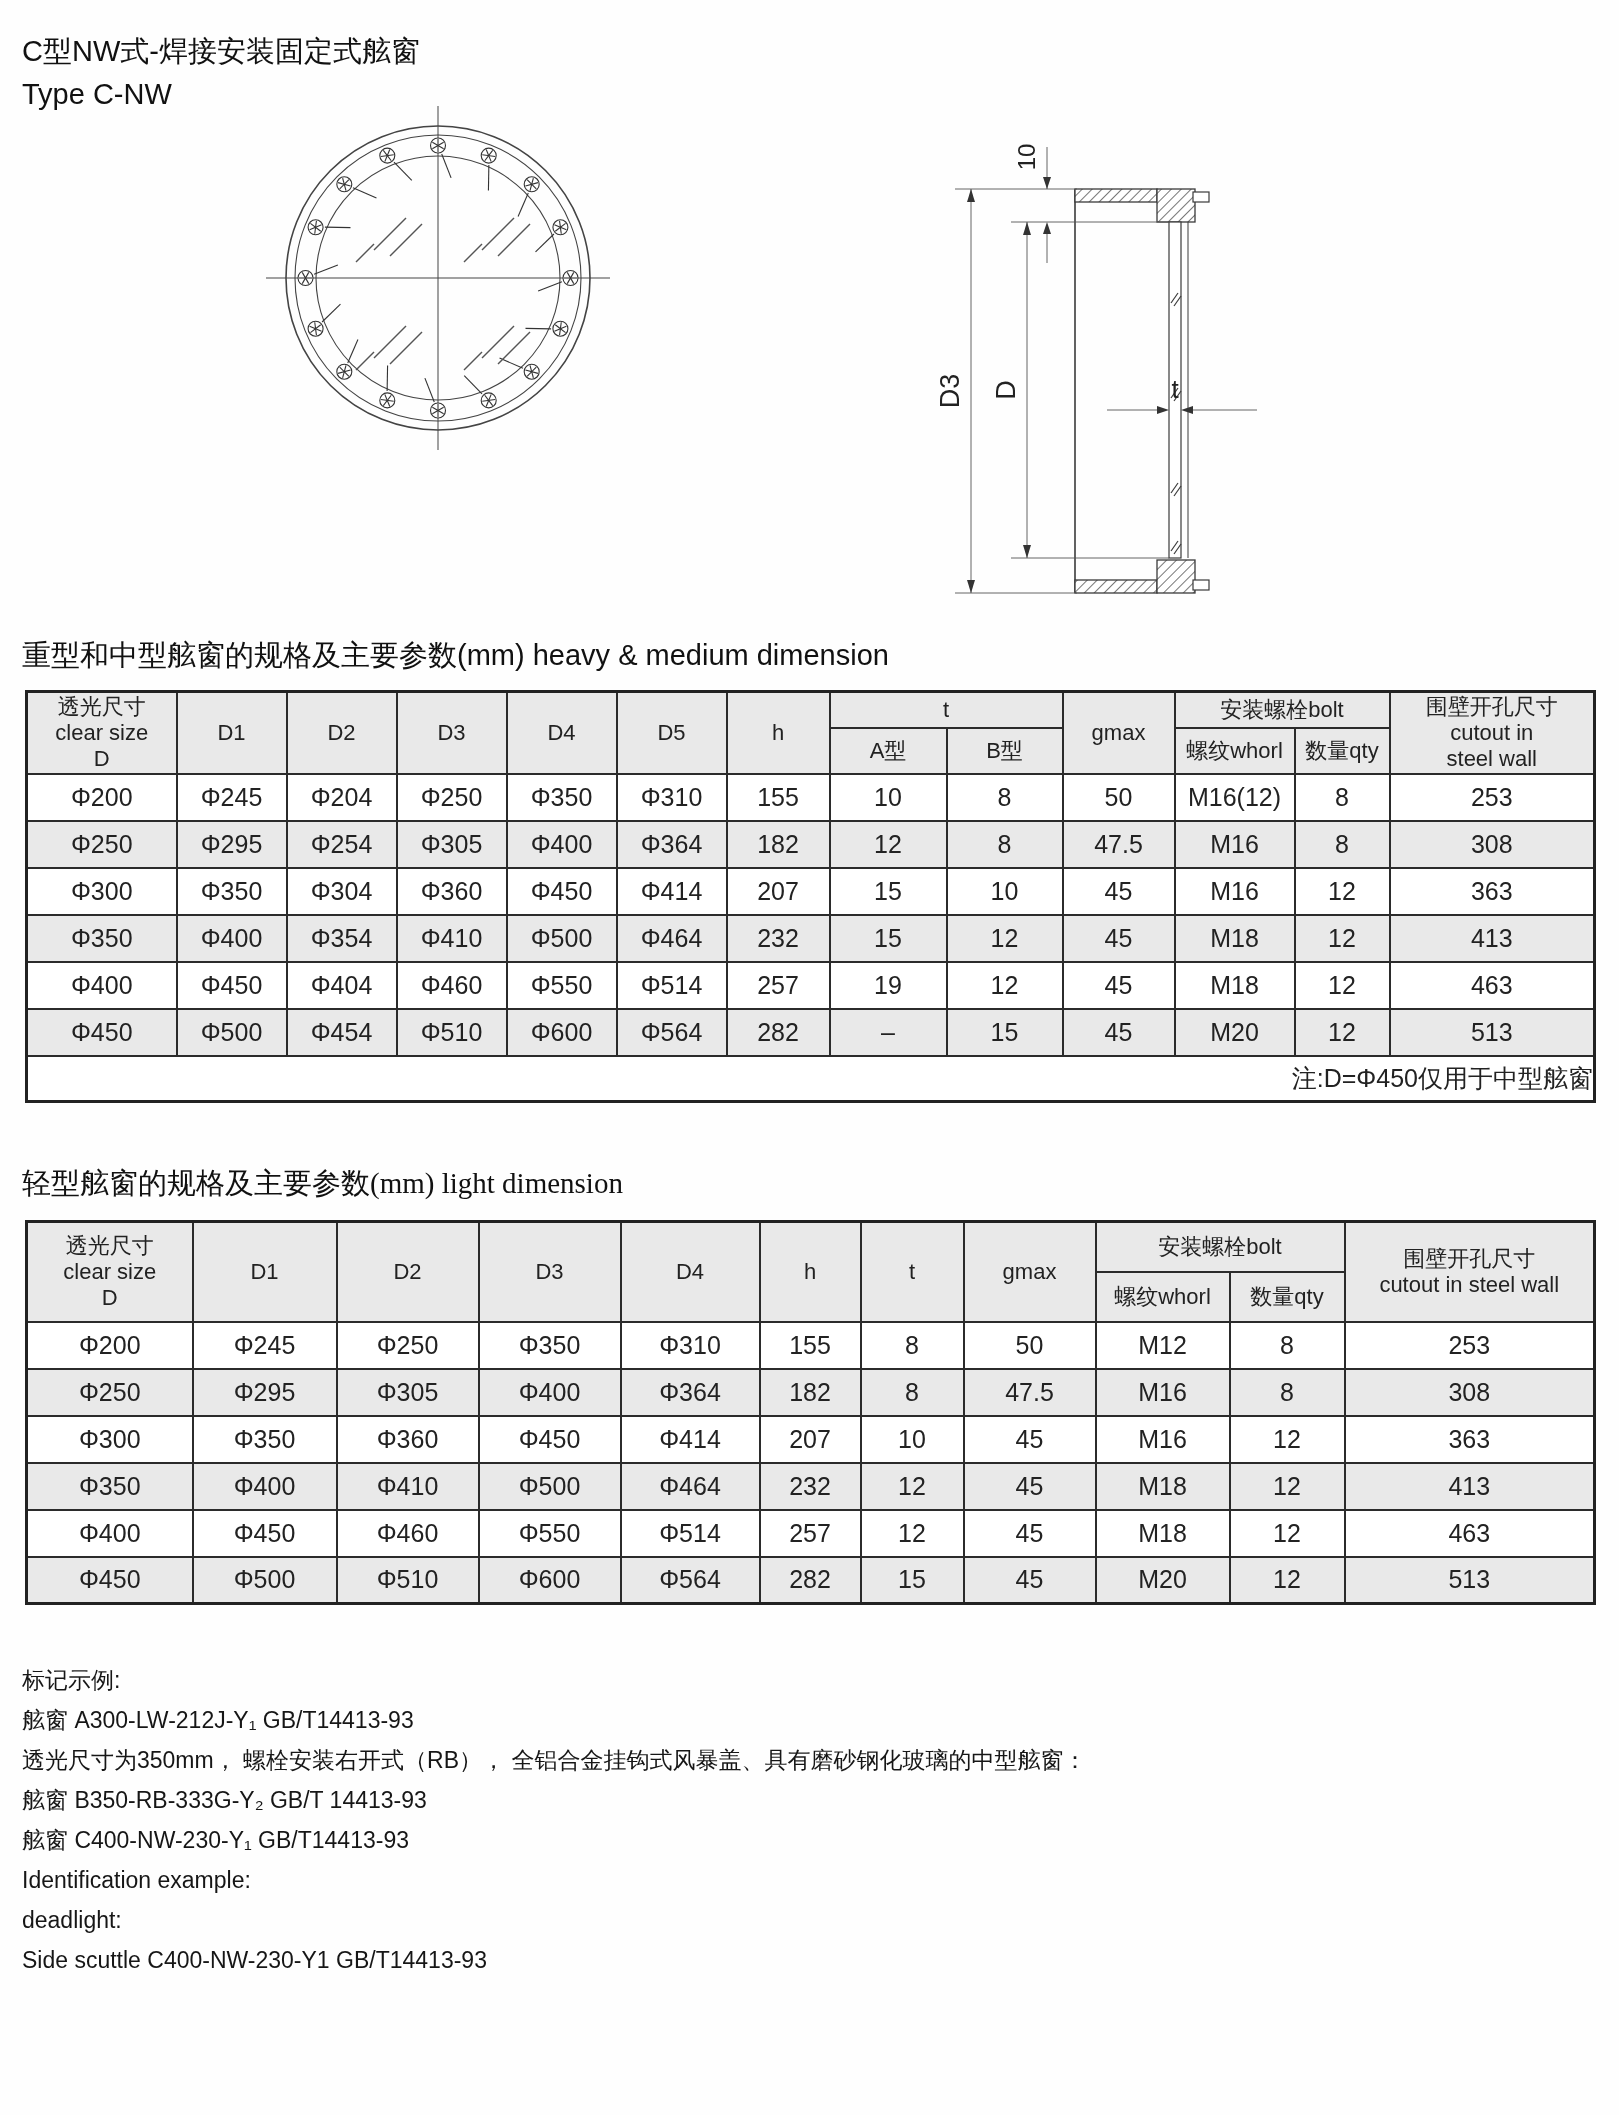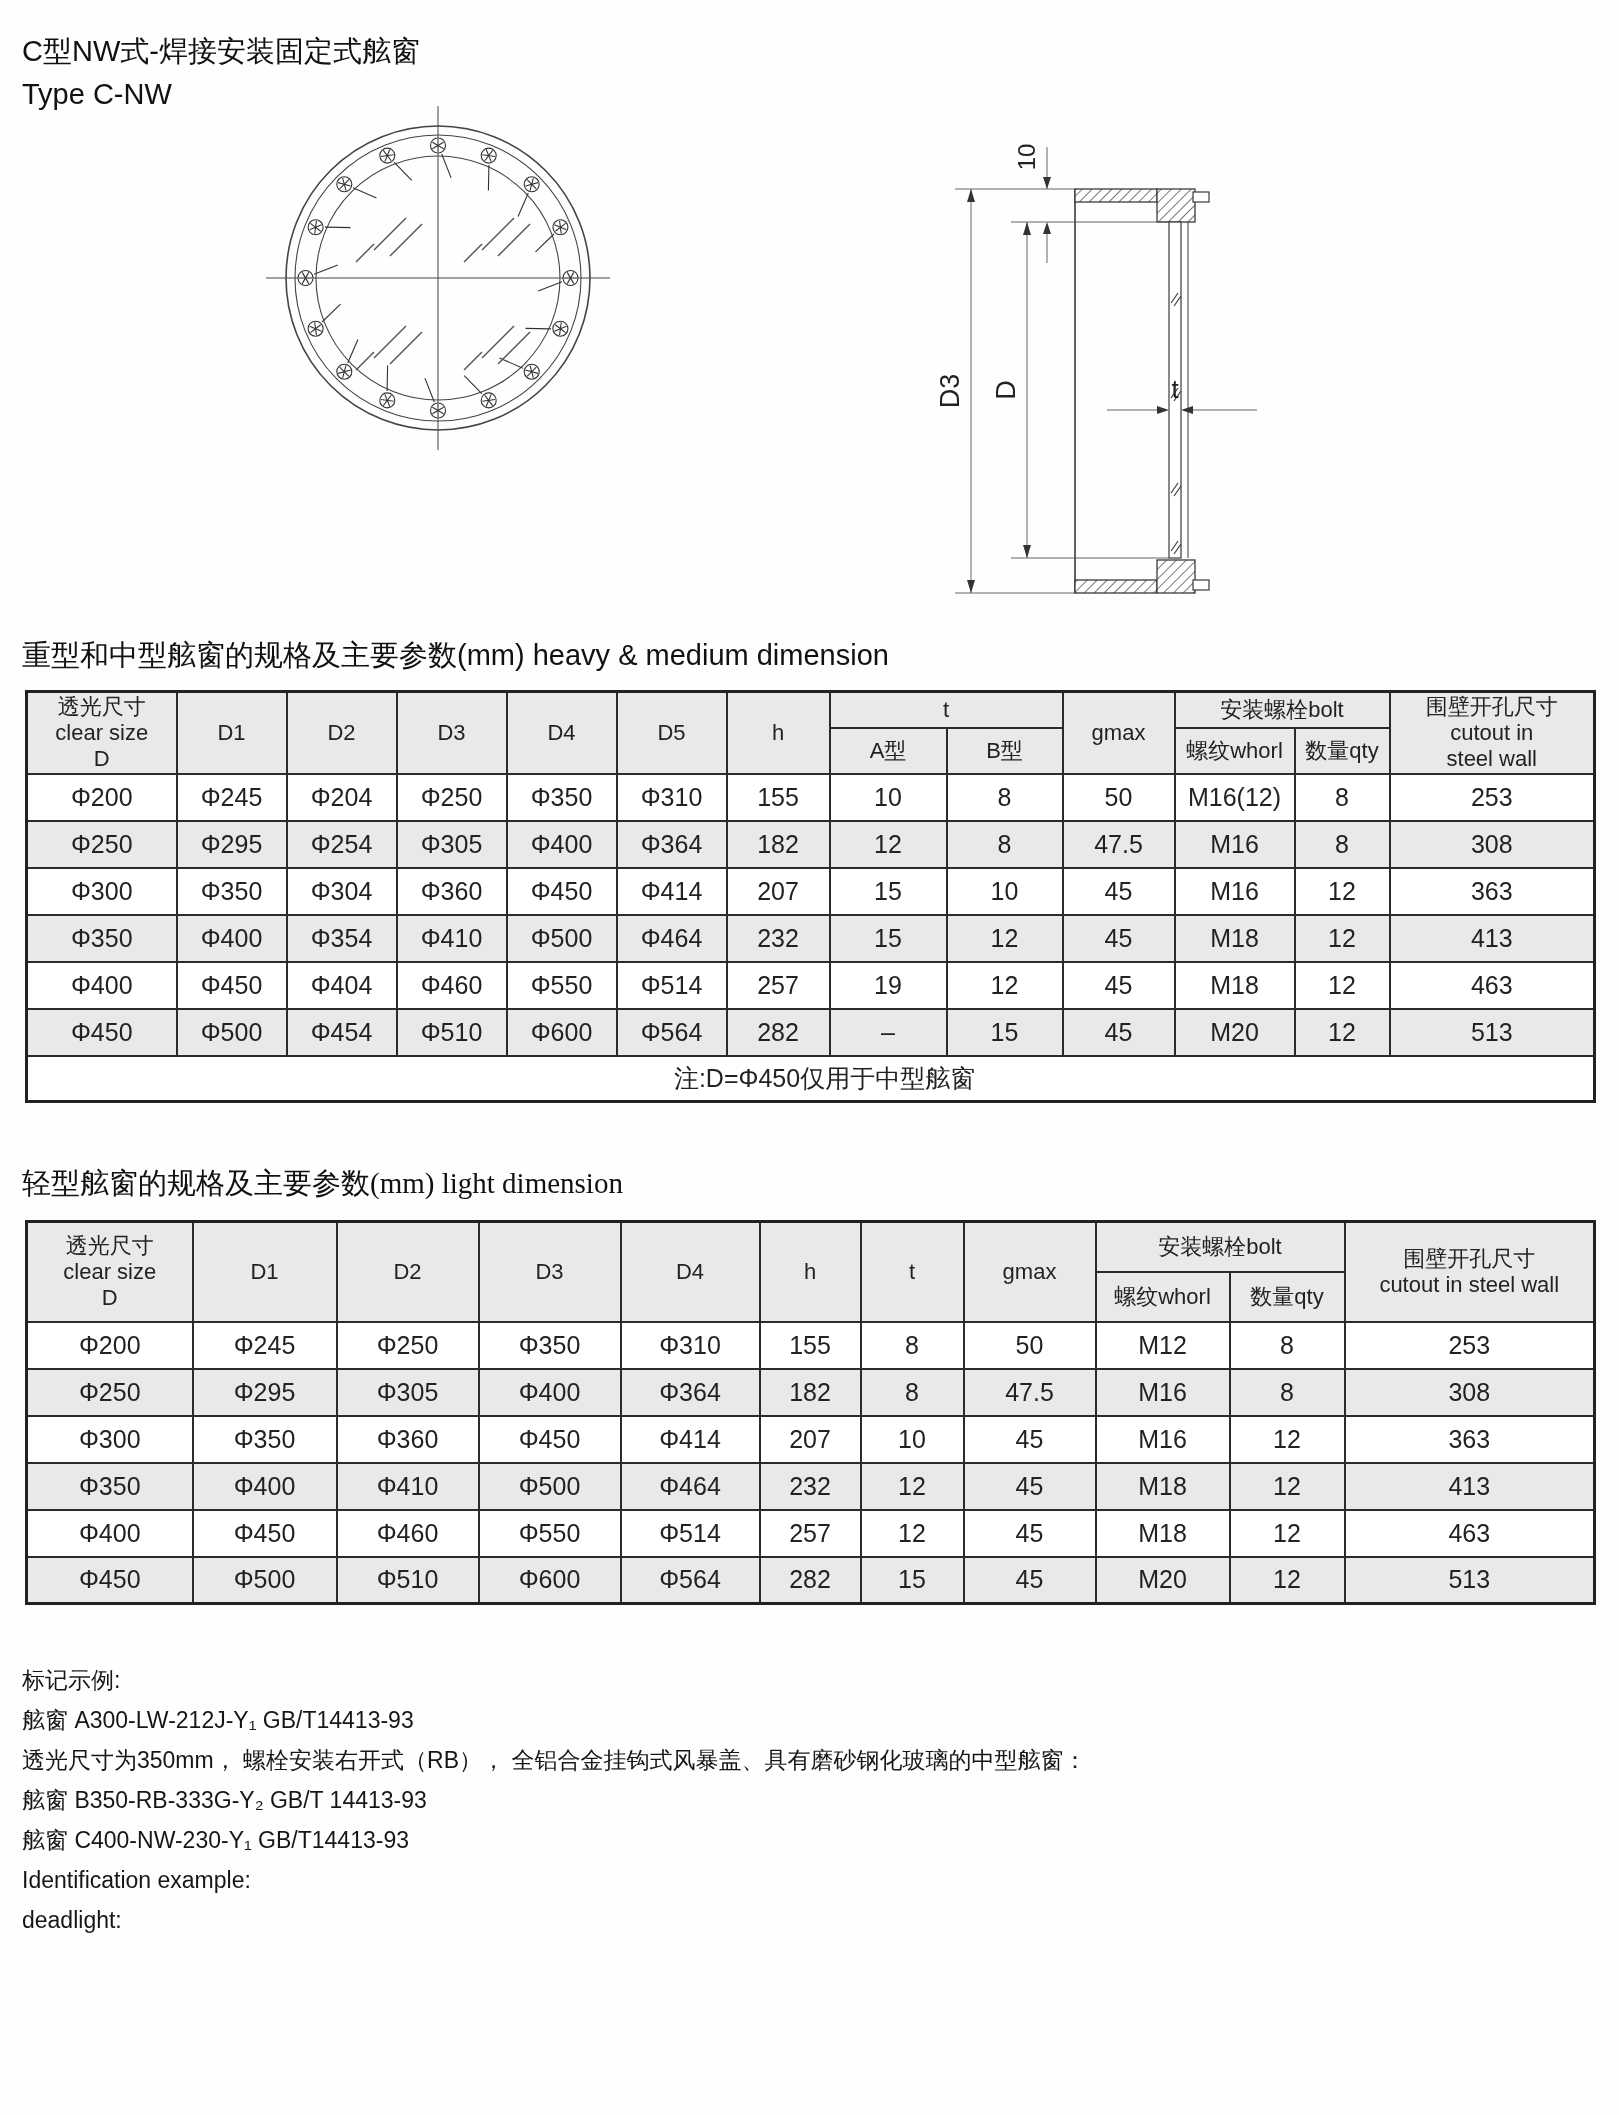--- a/index.html
+++ b/index.html
@@ -23,21 +23,21 @@
                font-weight:400; color:#222; padding:0; overflow:hidden; }
   table.spec thead th { background:#e9e9e9; font-size:22px; }
   table.spec thead th .l { display:block; line-height:26px; }
   .t1 thead tr.r1 { height:36px; }
   .t1 thead tr.r2 { height:46px; }
   .t2 thead tr.r1 { height:50px; }
   .t2 thead tr.r2 { height:50px; }
   th.small { font-size:21px; }
   table.spec tbody td { font-size:25px; height:47px; background:#ffffff; }
   table.spec tbody tr:nth-child(even) td { background:#e9e9e9; }
-  table.spec tfoot td { font-size:25px; height:46px; text-align:center; padding-left:28px; background:#fff; }
+  table.spec tfoot td { font-size:25px; height:46px; text-align:right; padding-left:28px; background:#fff; }
 
   .examples { position:absolute; left:22px; top:1660px; width:1585px; font-size:23px; color:#161616; }
   .examples p { height:40px; line-height:40px; white-space:nowrap; }
 </style>
 </head>
 <body>
 
 <div class="page">
 
   <div class="title-block">
@@ -500,15 +500,16 @@
   </table>
 
   <div class="examples">
     <p>标记示例:</p>
     <p>舷窗 A300-LW-212J-Y₁ GB/T14413-93</p>
     <p>透光尺寸为350mm， 螺栓安装右开式（RB）， 全铝合金挂钩式风暴盖、具有磨砂钢化玻璃的中型舷窗：</p>
     <p>舷窗 B350-RB-333G-Y₂ GB/T 14413-93</p>
     <p>舷窗 C400-NW-230-Y₁ GB/T14413-93</p>
     <p>Identification example:</p>
     <p>deadlight:</p>
+    <p>Side scuttle C400-NW-230-Y1 GB/T14413-93</p>
   </div>
 
 </div>
 
 </body></html>

